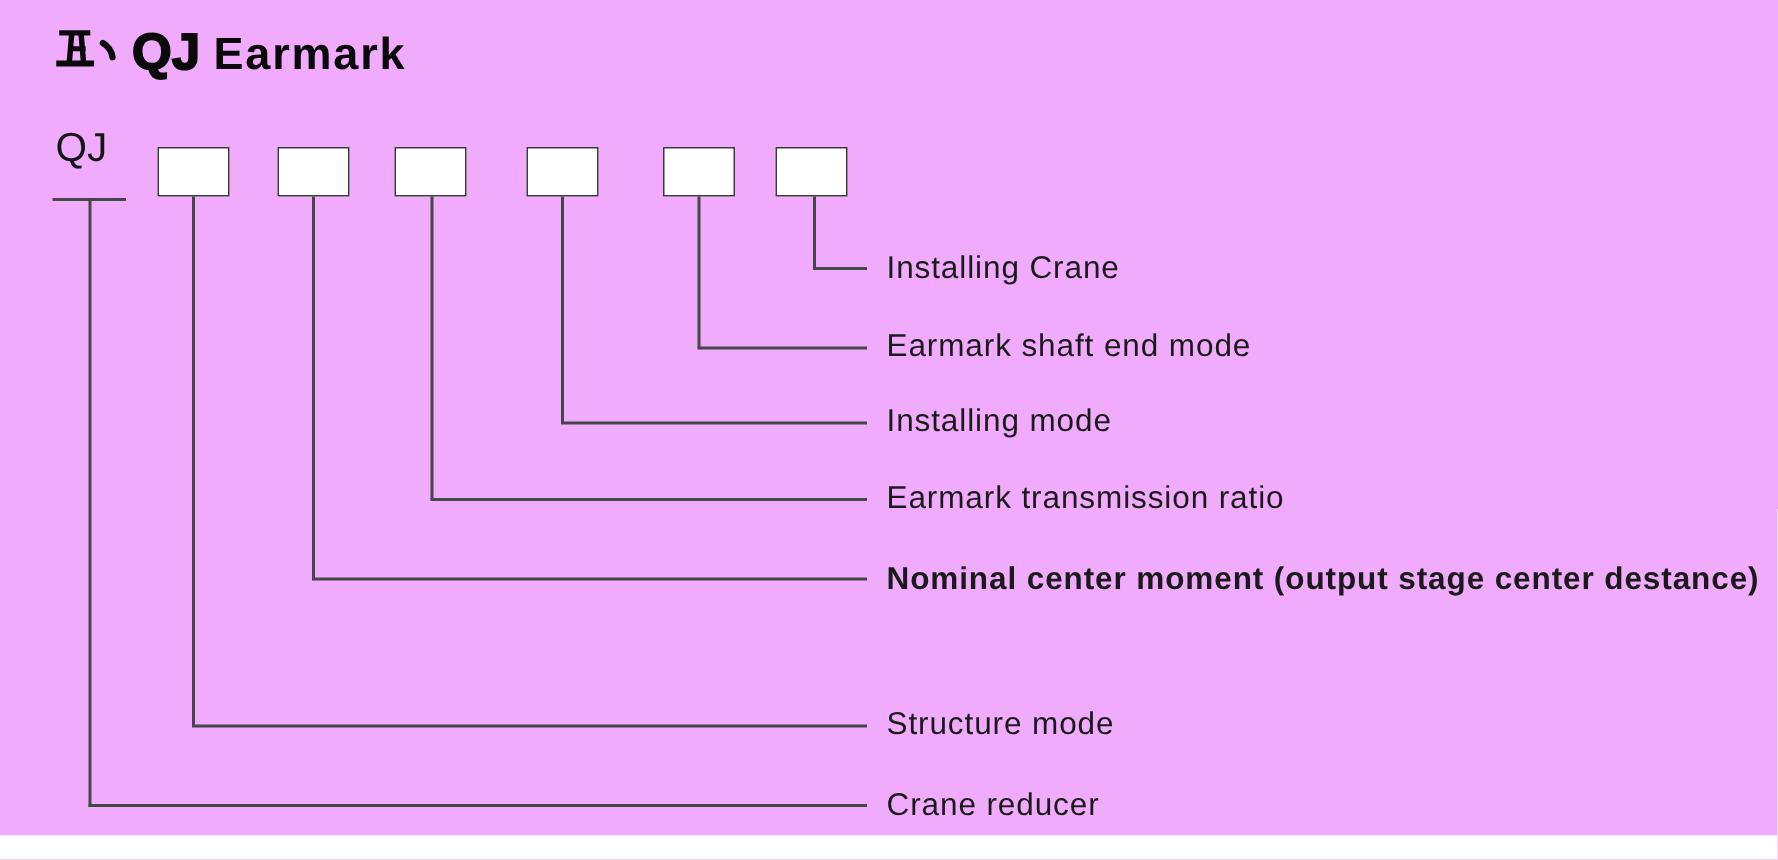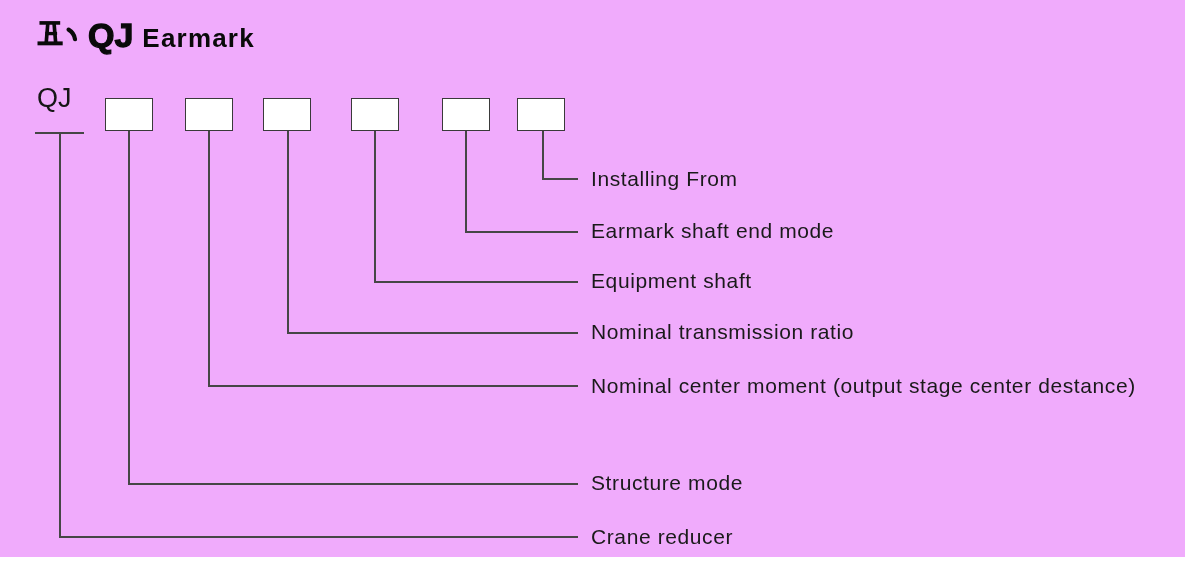--- a/index.html
+++ b/index.html
@@ -26,21 +26,21 @@
   .title-code {
     font-size: 34px;
     font-weight: 900;
     letter-spacing: 0;
     -webkit-text-stroke: 1.3px #0a0a0a;
     color: #0a0a0a;
     margin-right: 9px;
     line-height: 1;
   }
   .title-word {
-    font-size: 26px;
+    font-size: 30px;
     font-weight: bold;
     letter-spacing: 1.2px;
     color: #0a0a0a;
     line-height: 1;
   }
 
   
   .code-label {
     position: absolute;
     left: 37px;
@@ -133,21 +133,21 @@
 
   <div class="line vline" style="left:374px; top:131px; height:151px;"></div>
   <div class="line hline" style="left:374px; top:281px; width:204px;"></div>
 
   <div class="line vline" style="left:465px; top:131px; height:101px;"></div>
   <div class="line hline" style="left:465px; top:231px; width:113px;"></div>
 
   <div class="line vline" style="left:542px; top:131px; height:48px;"></div>
   <div class="line hline" style="left:542px; top:178px; width:36px;"></div>
 
-  <div class="field-label" style="top:179px;">Installing From</div>
+  <div class="field-label" style="top:179px;">Installing Crane</div>
   <div class="field-label" style="top:231px;">Earmark shaft end mode</div>
-  <div class="field-label" style="top:281px;">Equipment shaft</div>
-  <div class="field-label" style="top:332px;">Nominal transmission ratio</div>
-  <div class="field-label" style="top:386px;">Nominal center moment (output stage center destance)</div>
+  <div class="field-label" style="top:281px;">Installing mode</div>
+  <div class="field-label" style="top:332px;">Earmark transmission ratio</div>
+  <div class="field-label" style="top:386px;font-weight:bold;">Nominal center moment (output stage center destance)</div>
   <div class="field-label" style="top:537px;">Crane reducer</div>
   <div class="field-label" style="top:483px;">Structure mode</div>
 
 </div>
 
 </body></html>

